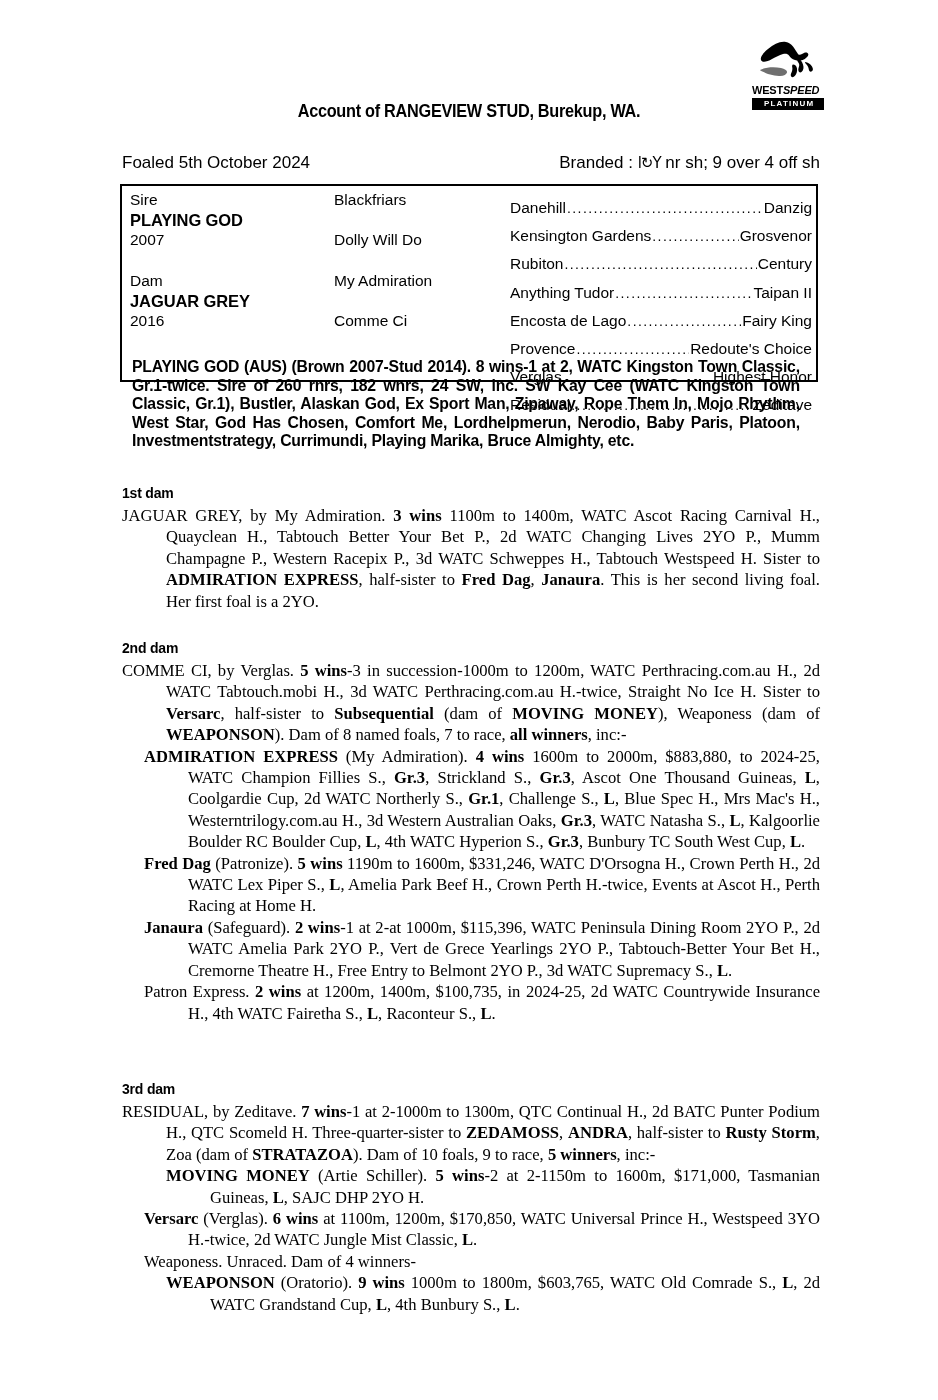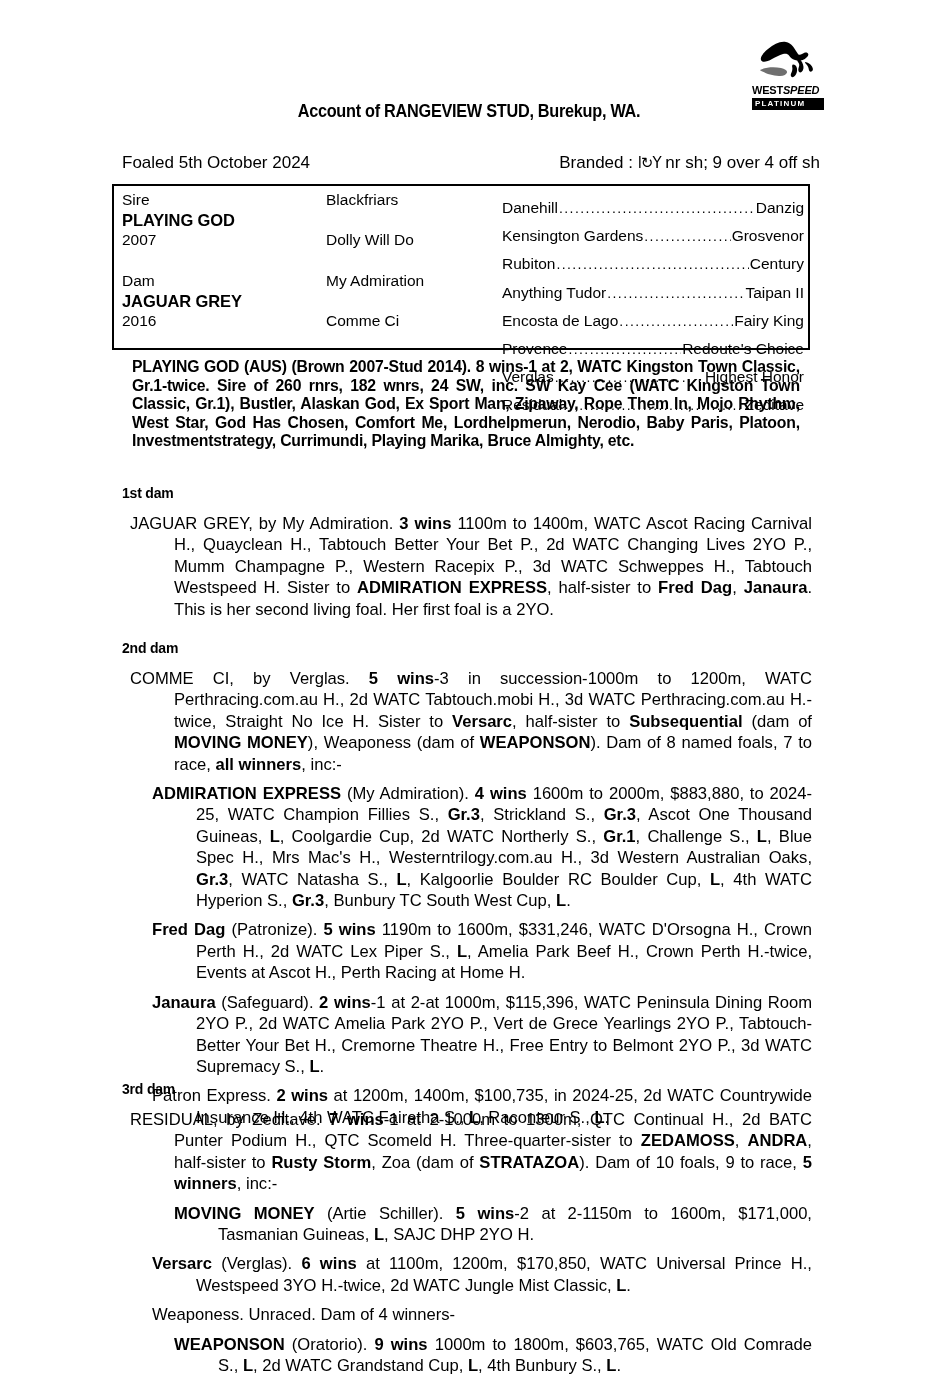--- a/index.html
+++ b/index.html
@@ -47,21 +47,21 @@
   }
   .logo-word .ws-italic { font-style: italic; }
   .logo-plat {
     background: #000;
     color: #fff;
     font-size: 8px;
     font-weight: bold;
     letter-spacing: 1.2px;
     line-height: 10px;
     margin-top: 1.5px;
-    padding: 1px 0 1px 3px;
+    padding: 1px 0 1px 12px;
     white-space: nowrap;
   }
 
   
   .account-line {
     position: absolute;
     left: 0; top: 101px;
     width: 938px;
     text-align: center;
     font-size: 17.5px;
@@ -125,24 +125,24 @@
   }
   .brandglyph {
     font-family: "DejaVu Sans", sans-serif;
     font-size: 15px;
     letter-spacing: -1px;
   }
 
   
   .ped {
     position: absolute;
-    left: 112px;
+    left: 120px;
     top: 184px;
     width: 698px;
-    height: 166px;
+    height: 198px;
     border: 2px solid #000;
     box-sizing: border-box;
   }
   .ped-col1 { position: absolute; left: 8px;   top: 4px; width: 190px; }
   .ped-col2 { position: absolute; left: 212px; top: 4px; width: 170px; }
   .ped-col3 { position: absolute; left: 388px; top: 4px; width: 302px; }
   .ped-row {
     font-size: 15.5px;
     line-height: 20.2px;
     height: 20.2px;
@@ -199,23 +199,24 @@
   }
   .sechead {
     font-weight: bold;
     font-size: 14px;
     line-height: 23px;
     letter-spacing: -0.2px;
   }
   .p {
     text-align: justify;
     text-justify: inter-word;
-    margin: 8px;
+    margin: 0;
     padding: 0;
     line-height: 21.4px;
+    font-family: Liberation Serif, serif;
   }
   .lvl1 { padding-left: 44px; text-indent: -44px; }
   .lvl2 { padding-left: 66px; text-indent: -44px; }
   .lvl3 { padding-left: 88px; text-indent: -44px; }
   .b { font-weight: bold; }
   .p:last-child { text-align-last: left; }
 </style>
 </head>
 <body>
 

